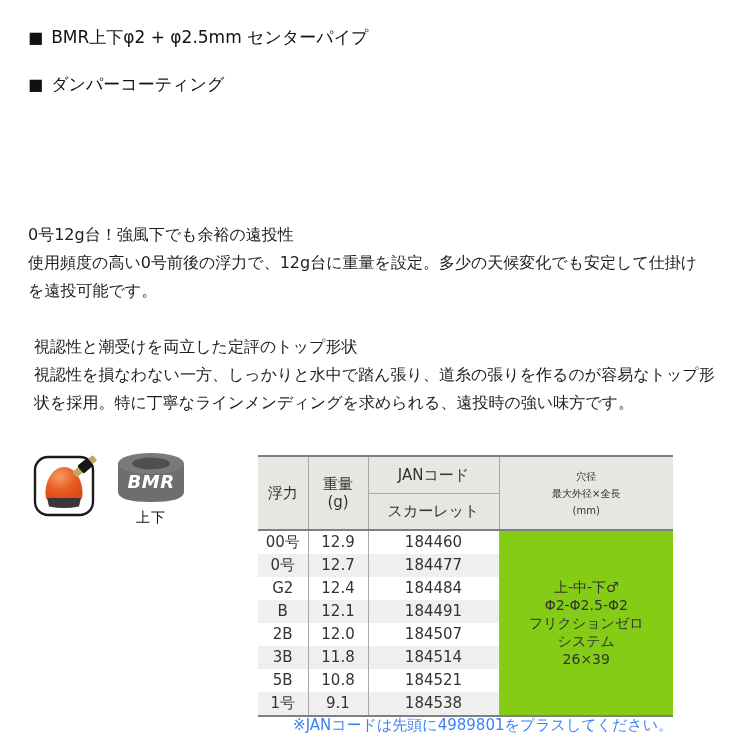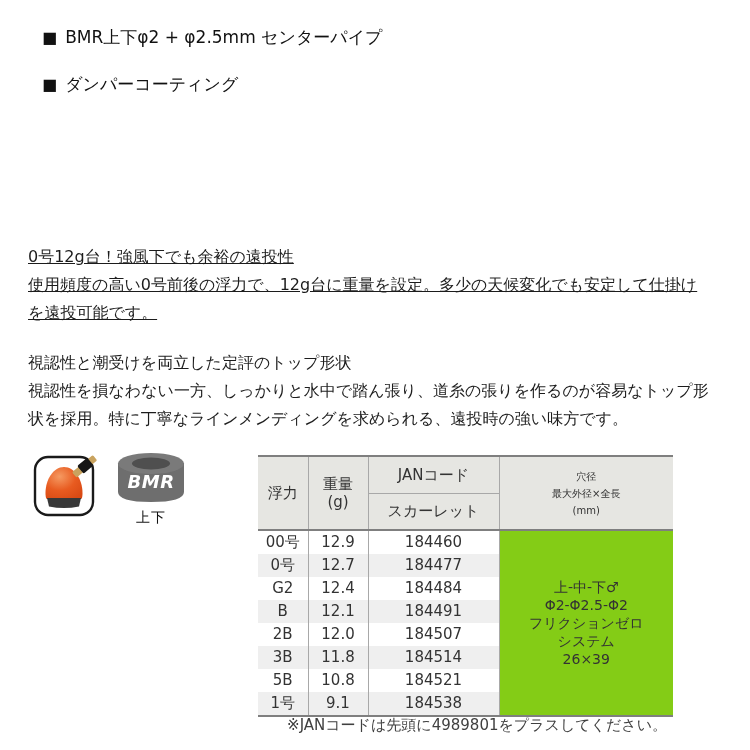--- a/index.html
+++ b/index.html
@@ -12,42 +12,42 @@
     position: relative;
     width: 750px;
     height: 750px;
     background: #ffffff;
     overflow: hidden;
   }
 
   
   .feature-line {
     position: absolute;
-    left: 42px;
+    left: 28px;
     font-size: 17px;
     line-height: 20px;
     color: #111111;
     white-space: nowrap;
   }
   .feature-line .sq { margin-right: 8px; font-size: 16px; }
   #feature-1 { top: 27px; }
   #feature-2 { top: 60px; margin-top: 14px; }
 
   
   .para {
     position: absolute;
     left: 28px;
     font-size: 16px;
     line-height: 28px;
     color: #1c1c1c;
   }
   .para .p-body { white-space: pre-line; }
   #para-1 { top: 88px; }
-  #para-2 { top: 243px; text-decoration: underline; }
-  #para-3 { top: 349px; }
+  #para-2 { top: 221px; }
+  #para-3 { top: 333px; margin-left: 6px; }
 
   
   .icons {
     position: absolute;
     left: 33px;
     top: 451px;
   }
   .icon-float { position: absolute; left: 0; top: 2px; }
   .icon-bmr  { position: absolute; left: 82px; top: 0; width: 72px; text-align: center; }
   .icon-bmr .bmr-label {
@@ -109,26 +109,26 @@
   table.spec td.spec-cell {
     background: #84cc16;
     white-space: pre-line;
     font-size: 14px;
     line-height: 18px;
     vertical-align: middle;
   }
 
   .jan-note {
     position: absolute;
-    left: 252px;
+    left: 258px;
     top: 716px;
     width: 415px;
     text-align: right;
     font-size: 15px;
-    color: #404040;
+    color: #3b82f6;
     white-space: nowrap;
   }
 </style>
 </head>
 <body>
 
 <div class="page">
 
   <div class="feature-line" id="feature-1">
     <span class="sq">■</span><span>BMR上下φ2 + φ2.5mm センターパイプ</span>

